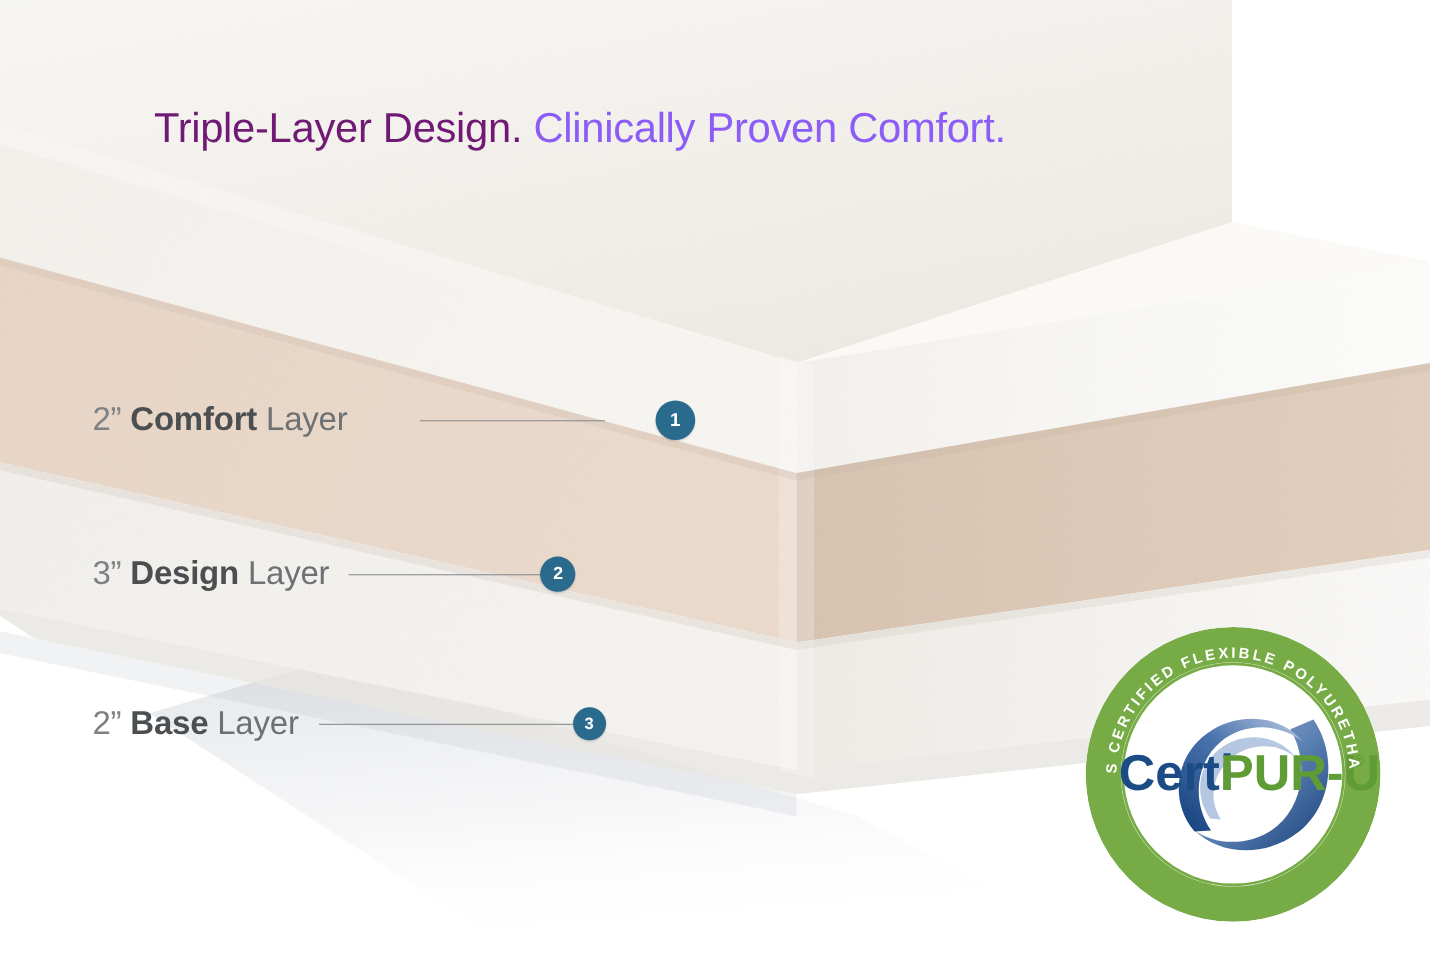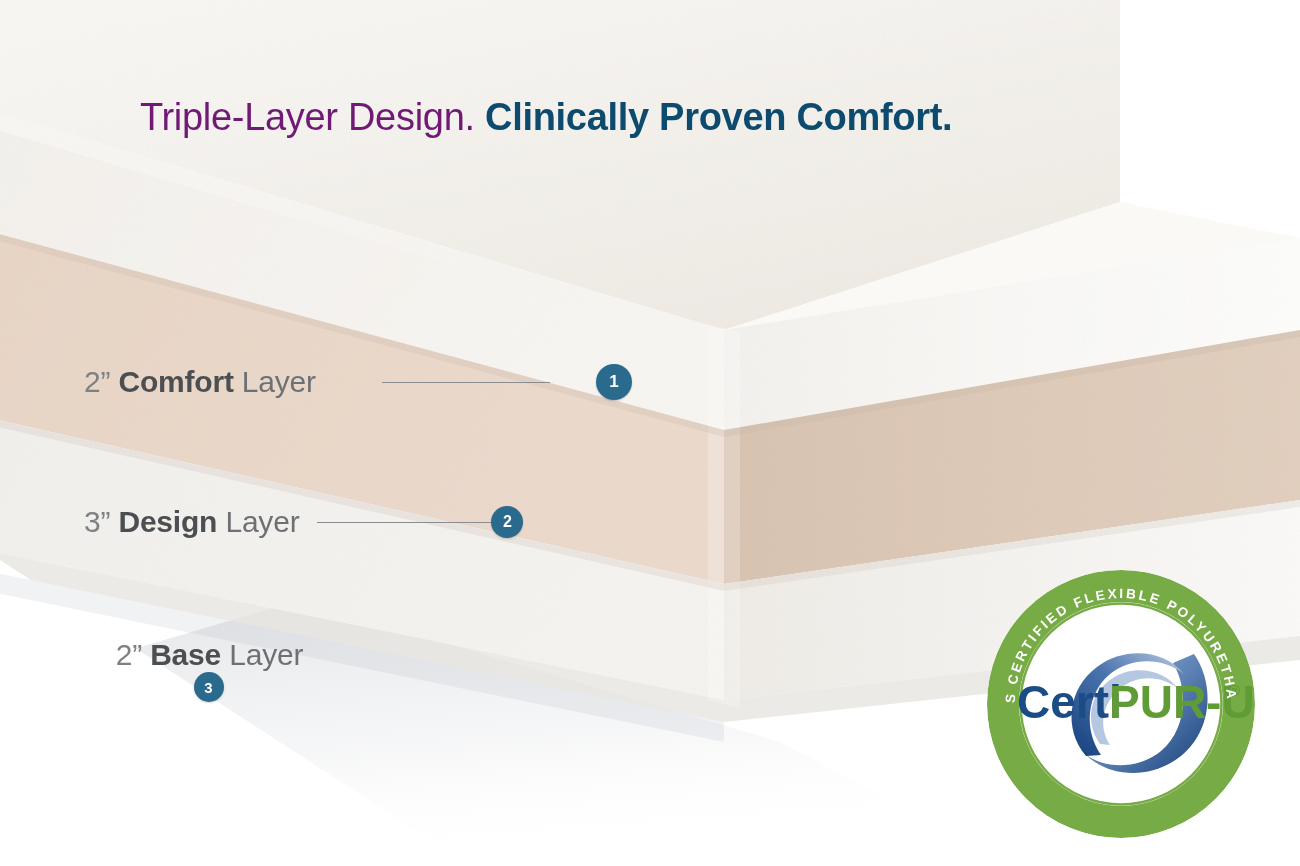--- a/index.html
+++ b/index.html
@@ -42,22 +42,22 @@
     font-size: 38px;
     letter-spacing: -0.3px;
     white-space: nowrap;
     line-height: 1.15;
   }
   #headline .h-plain {
     color: #701a75;
     font-weight: 400;
   }
   #headline .h-accent {
-    color: #0c4a6e;
-    font-weight: 700;
+    color: #8b5cf6;
+    font-weight: 400;
   }
 
   
   .callout {
     position: absolute;
     left: 84px;
     height: 40px;
     display: flex;
     align-items: center;
     white-space: nowrap;
@@ -100,21 +100,21 @@
 
   
   #callout-1 { top: 362px; gap: 48px; }
   #callout-1 .leader { width: 168px; }
   #callout-1 .badge { width: 36px; height: 36px; font-size: 17px; margin-left: -2px; }
 
   #callout-2 { top: 502px; }
   #callout-2 .leader { width: 176px; }
   #callout-2 .badge { width: 32px; height: 32px; font-size: 16px; margin-left: -2px; }
 
-  #callout-3 { top: 638px; flex-direction: column; }
+  #callout-3 { top: 638px; }
   #callout-3 .leader { width: 233px; }
   #callout-3 .badge { width: 30px; height: 30px; font-size: 15px; margin-left: -2px; }
 
   
   #certipur-seal {
     position: absolute;
     left: 985px;
     top: 568px;
     width: 272px;
     height: 272px;

